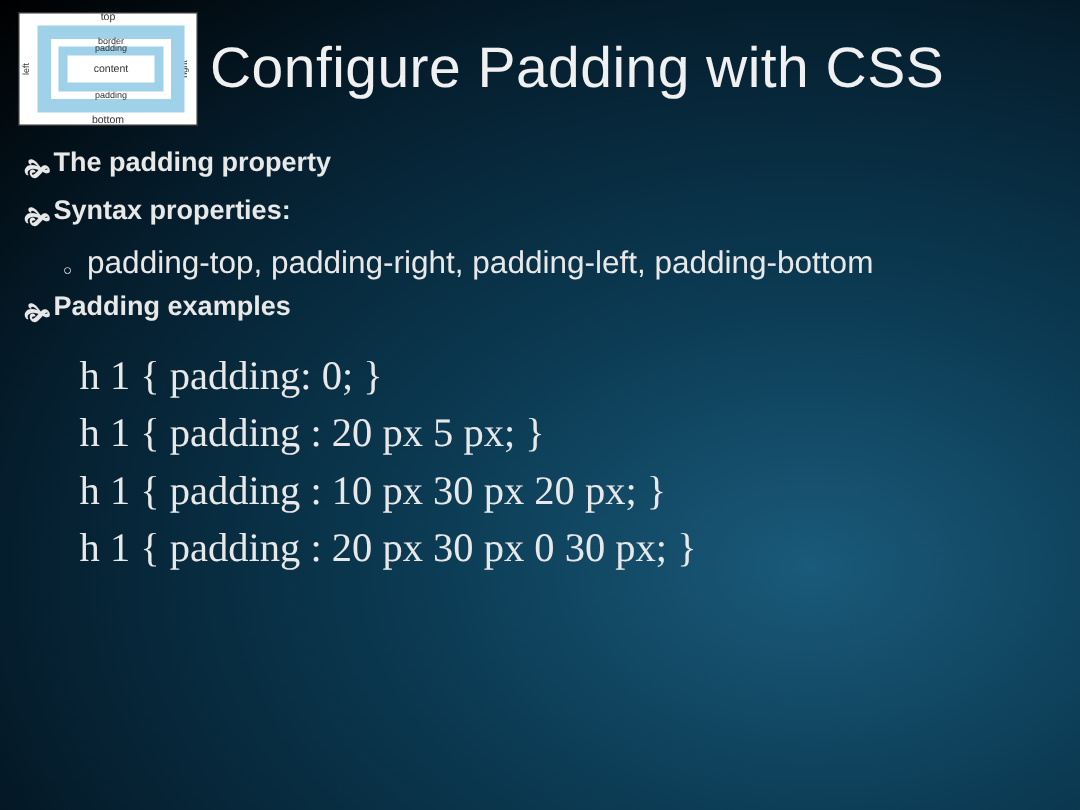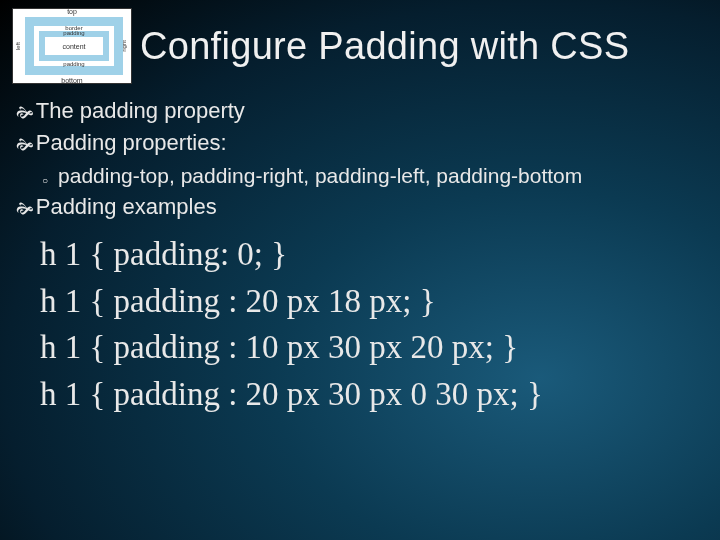--- a/index.html
+++ b/index.html
@@ -76,24 +76,25 @@
     font-weight: 400;
     color: #f0f0f0;
     white-space: nowrap;
     letter-spacing: 0.3px;
   }
   .bullets {
     margin-top: 6px;
     margin-left: 4px;
   }
   .b1 {
-    font-size: 22px;
+    font-size: 18px;
     margin-bottom: 2px;
     display: flex;
     align-items: flex-start;
+    font-weight: bold;
   }
   .b1::before {
     content: "\1F65E";
     font-size: 16px;
     margin-right: 2px;
     margin-top: 3px;
   }
   .b2 {
     font-size: 21px;
     margin-left: 26px;
@@ -103,24 +104,24 @@
     align-items: center;
   }
   .b2::before {
     content: "\25CB";
     font-size: 10px;
     margin-right: 10px;
     margin-top: 8px;
   }
   .b1-multi { margin-top: 6px; margin-bottom: 10px; }
   .serif-block {
-    margin-left: 28px;
+    margin-left: 41px;
     margin-top: 8px;
     font-family: "Times New Roman", Times, serif;
-    font-size: 33px;
+    font-size: 27px;
     line-height: 1.38;
   }
   .serif-block div { margin-bottom: 1px; }
 </style>
 </head>
 <body>
 
 <div class="slide">
 
   <div class="header">
@@ -145,30 +146,30 @@
       </div>
     </div>
     <div class="title">Configure Padding with CSS</div>
   </div>
 
   <div class="bullets">
     <div class="b1">
       <span>The padding property</span>
     </div>
     <div class="b1">
-      <span>Padding properties:</span>
+      <span>Syntax properties:</span>
     </div>
     <div class="b2">
       <span>padding-top, padding-right, padding-left, padding-bottom</span>
     </div>
     <div class="b1">
       <span>Padding examples</span>
     </div>
   </div>
 
   <div class="serif-block">
     <div>h 1 { padding: 0; }</div>
-    <div>h 1 { padding : 20 px 18 px; }</div>
+    <div>h 1 { padding : 20 px 5 px; }</div>
     <div>h 1 { padding :  10 px 30 px 20 px; }</div>
     <div>h 1 { padding :  20 px 30 px 0 30 px; }</div>
   </div>
 
 </div>
 
 </body></html>

